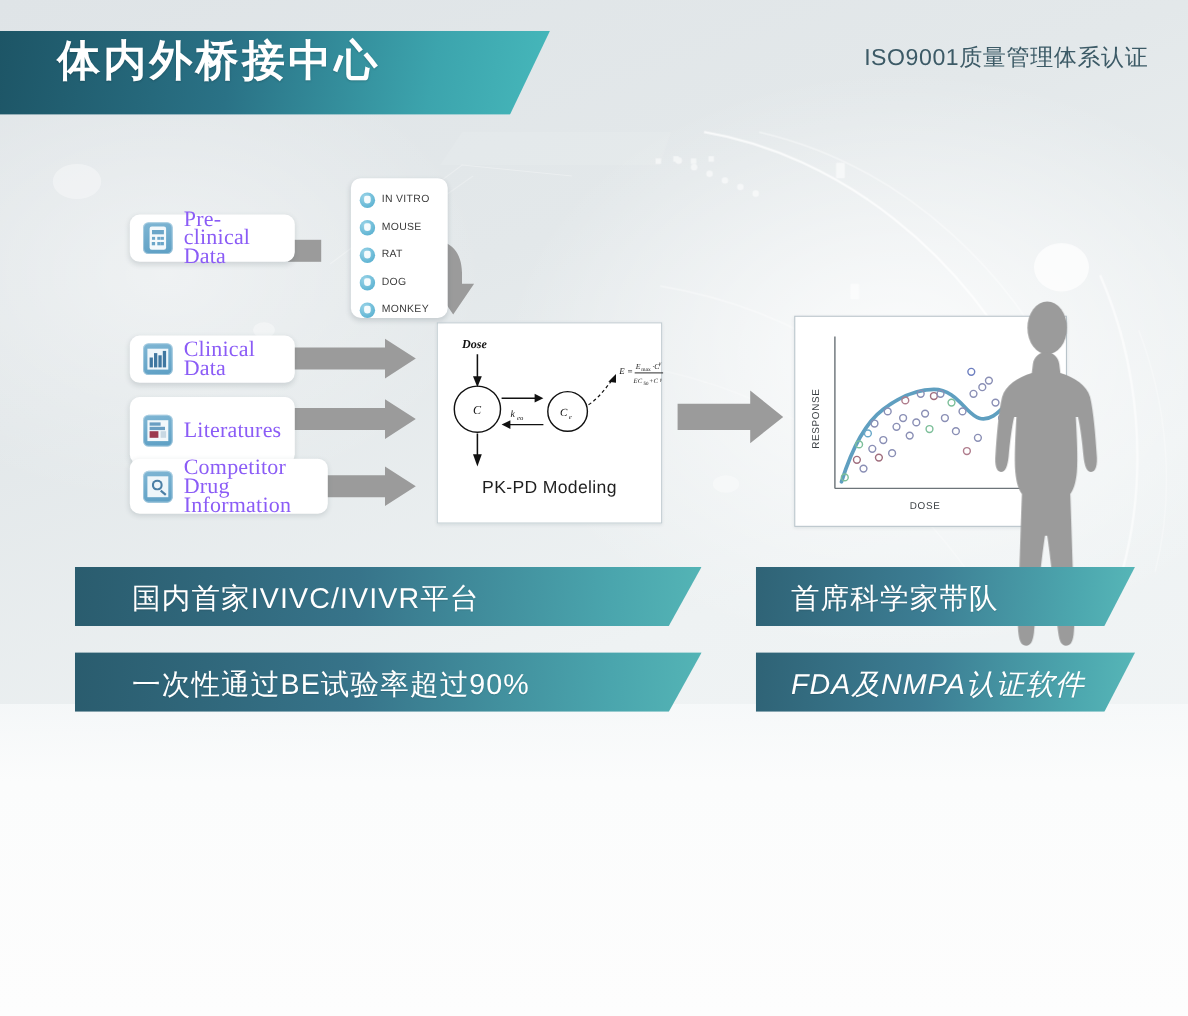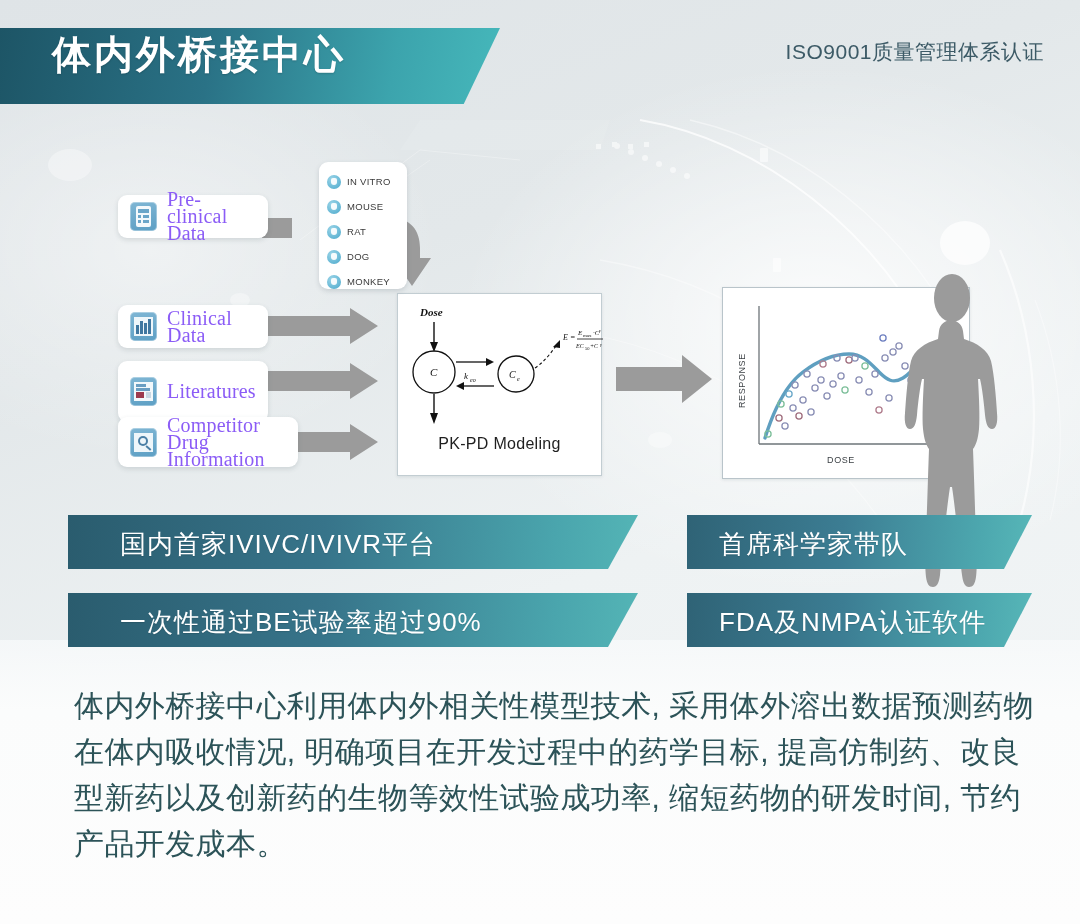--- a/index.html
+++ b/index.html
@@ -156,21 +156,21 @@
   .b-left {
     background: linear-gradient(95deg,#2a5c6e 0%, #37748a 45%, #4aa5ad 85%, #54b5b6 100%);
   }
   .b-right {
     background: linear-gradient(95deg,#2f6376 0%, #3c7d93 45%, #4da8af 85%, #57b7b8 100%);
     margin-left: 32px;
   }
   .b1 { left:68px;  top:0;   width:570px; clip-path: polygon(0 0, 570px 0, 540px 54px, 0 54px); }
   .b2 { left:655px; top:0;   width:345px; clip-path: polygon(0 0, 345px 0, 317px 54px, 0 54px); }
   .b3 { left:68px;  top:78px; width:570px; clip-path: polygon(0 0, 570px 0, 540px 54px, 0 54px); }
-  .b4 { left:655px; top:78px; width:345px; clip-path: polygon(0 0, 345px 0, 317px 54px, 0 54px); }
+  .b4 { left:655px; top:78px; width:345px; clip-path: polygon(0 0, 345px 0, 317px 54px, 0 54px); font-style: italic; }
   .b1 .btxt, .b3 .btxt { margin-left:52px; }
   .b2 .btxt, .b4 .btxt { margin-left:32px; }
 
   
   .para {
     position:absolute; left:74px; top:683px; width:962px;
     font-size:30px; line-height:46px; color:#2c5358;
     letter-spacing:0.4px;
     z-index:6;
   }
@@ -428,15 +428,14 @@
       <span class="btxt">首席科学家带队</span>
     </div>
     <div class="banner b-left b3">
       <span class="btxt">一次性通过BE试验率超过90%</span>
     </div>
     <div class="banner b-right b4">
       <span class="btxt">FDA及NMPA认证软件</span>
     </div>
   </div>
 
-  <div class="para">体内外桥接中心利用体内外相关性模型技术, 采用体外溶出数据预测药物在体内吸收情况, 明确项目在开发过程中的药学目标, 提高仿制药、改良型新药以及创新药的生物等效性试验成功率, 缩短药物的研发时间, 节约产品开发成本。</div>
 
 </div>
 
 </body></html>

